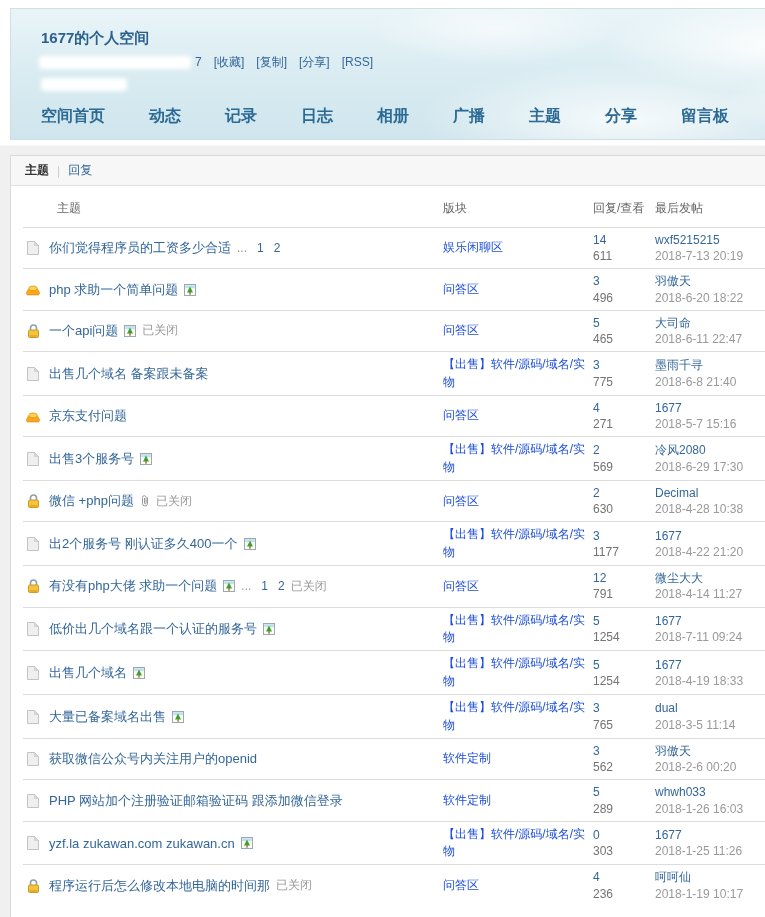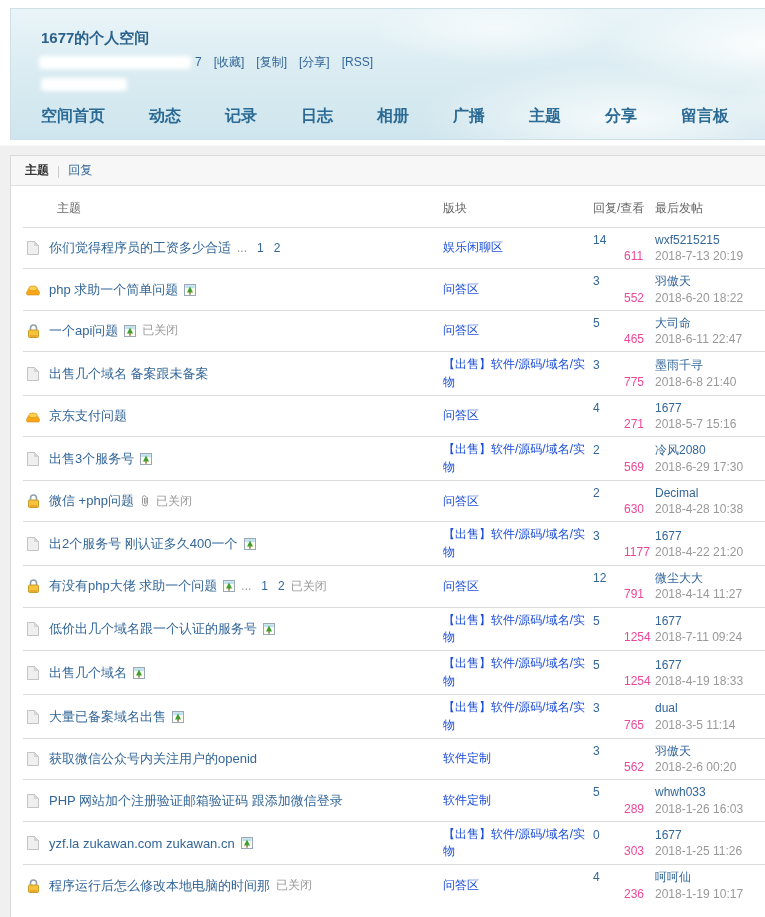--- a/index.html
+++ b/index.html
@@ -52,21 +52,21 @@
   .t-row .col-title{ display:flex; align-items:center; gap:6px; padding-right:14px;text-align:center; }
   .thread-icon{ flex:0 0 20px; display:flex; justify-content:center; }
   .t-title{ color:#336699; text-decoration:none; font-size:13px; }
   .t-ellipsis{ color:#999; }
   .t-page{ color:#336699; text-decoration:none; margin-left:4px; }
   .t-closed{ color:#999; }
   .attach-icon{ display:inline-flex; align-items:center; }
   .forum-link{ color:#1d4ed8; text-decoration:none; line-height:1.45; display:inline-block; }
   .col-num{ line-height:1.35; }
   .num-replies{ color:#336699; text-decoration:none; display:block; }
-  .num-views{ color:#ec4899; display:block;margin-left:31px; }
+  .num-views{ color:#737373; display:block; }
   .col-last{ line-height:1.35; }
   .last-user{ color:#336699; text-decoration:none; display:block; }
   .last-time{ color:#999; display:block; }
 </style>
 </head>
 <body>
 
 <div class="space-header">
   <div class="space-title">1677的个人空间</div>
 
@@ -146,21 +146,21 @@
                 <rect x="0.5" y="0.5" width="11" height="11" fill="#fffef2" stroke="#9aa8b5"></rect>
                 <rect x="1.2" y="1.2" width="9.6" height="3" fill="#bfe0ef"></rect>
                 <path d="M6 2.5 L9 8.5 H3 Z" fill="#3f9e2f"></path>
                 <rect x="5.4" y="8.3" width="1.2" height="2.4" fill="#7c4f22"></rect>
               </svg>
             </span>
           </div>
           <div class="col-forum"><a class="forum-link" href="#">问答区</a></div>
           <div class="col-num">
             <a class="num-replies" href="#">3</a>
-            <span class="num-views">552</span>
+            <span class="num-views">496</span>
           </div>
           <div class="col-last">
             <a class="last-user" href="#">羽傲天</a>
             <span class="last-time">2018-6-20 18:22</span>
           </div>
         </div>
         <div class="t-row">
           <div class="col-title">
             <span class="thread-icon">
               <svg width="13" height="16" viewBox="0 0 13 16">

